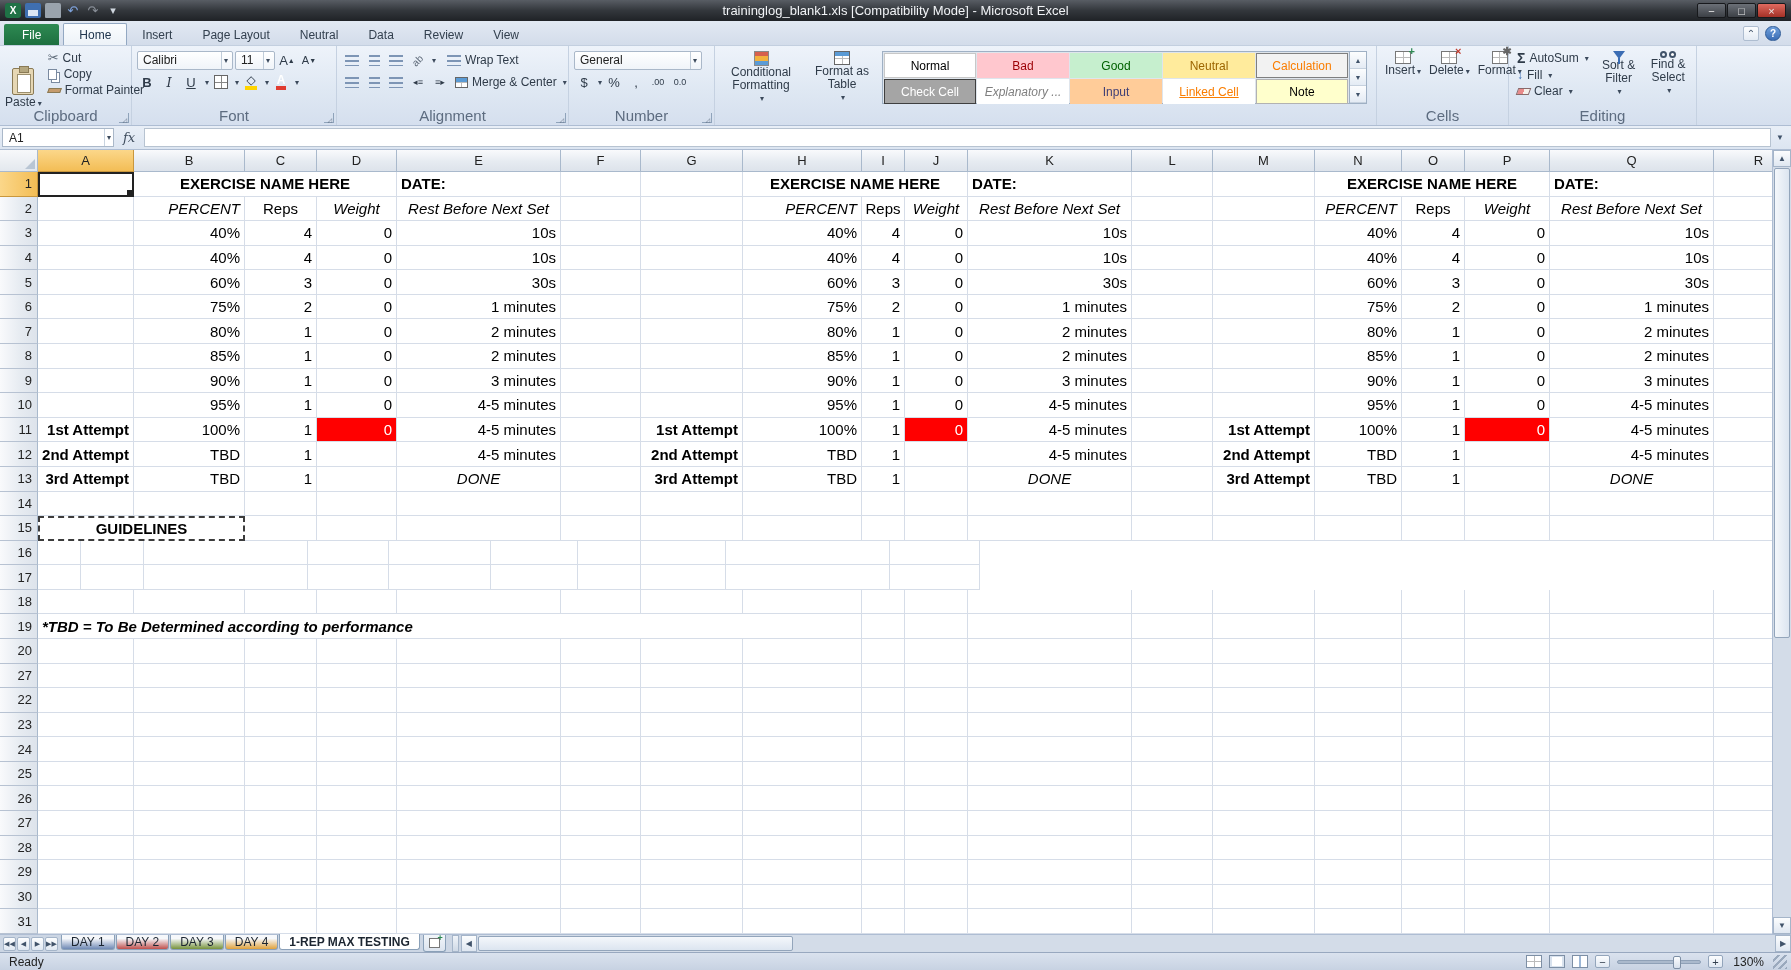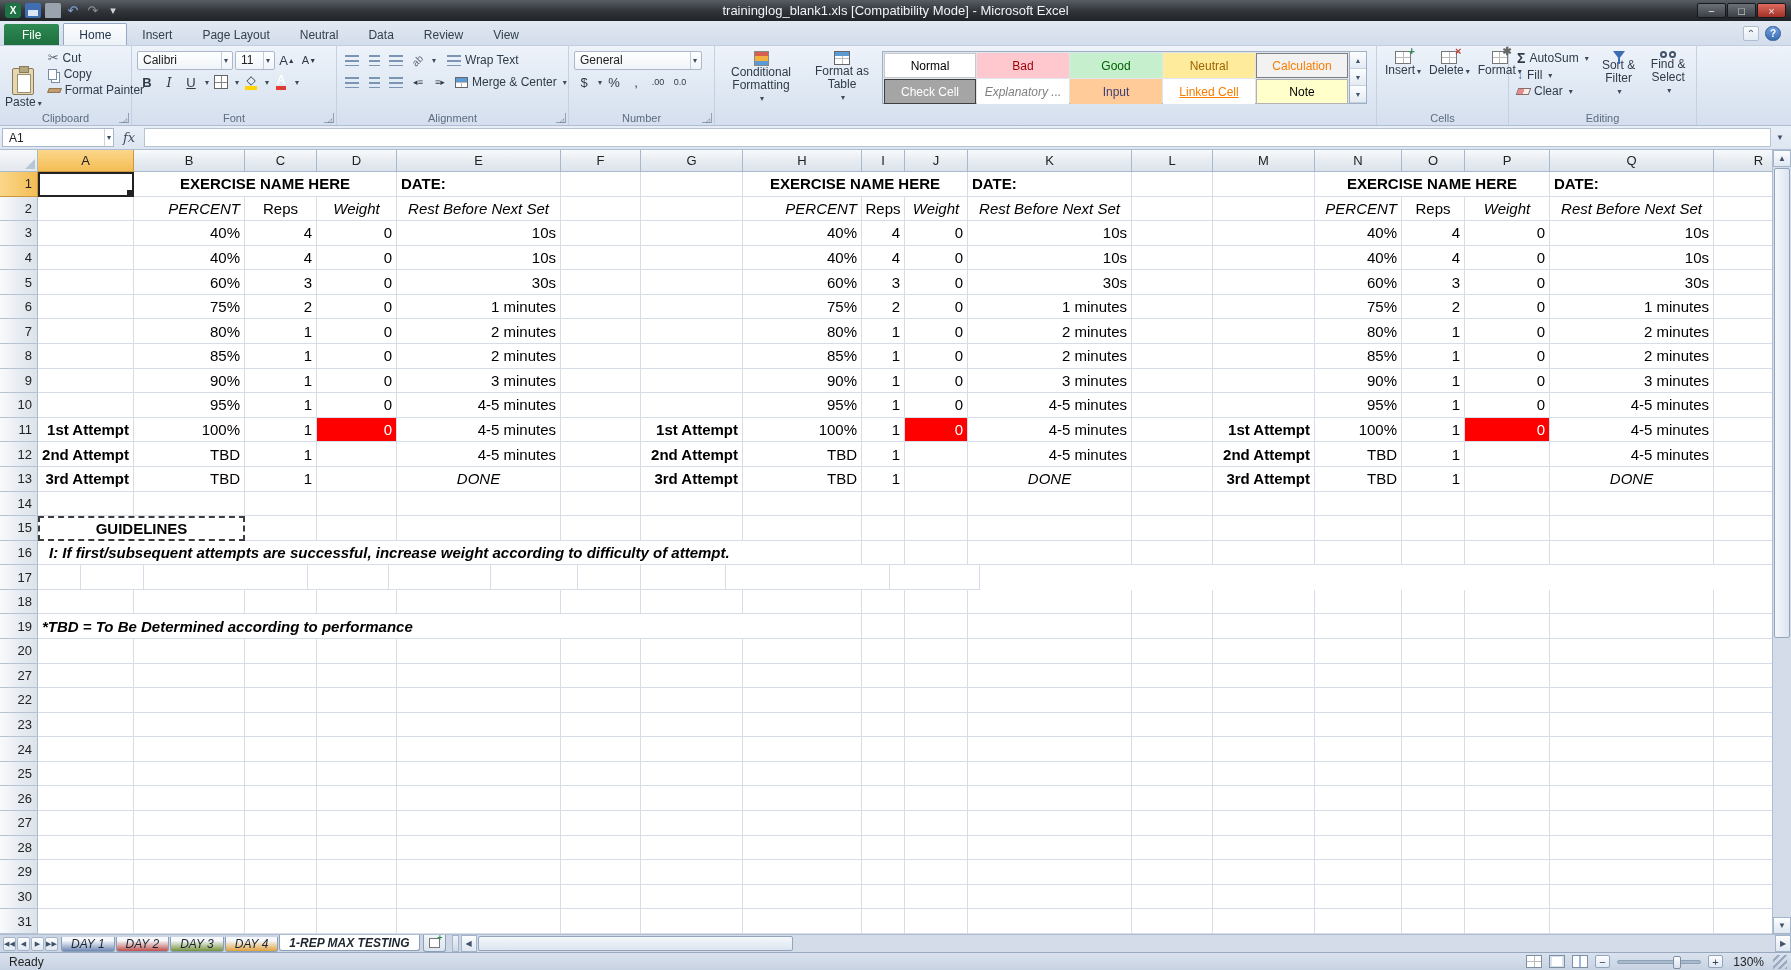--- a/index.html
+++ b/index.html
@@ -33,21 +33,21 @@
   .rtab.active { background:linear-gradient(#fbfdfe,#edf2f8); border:1px solid #93a8c2; border-bottom:none; border-radius:2px 2px 0 0; color:#1f3molecular; color:#21364e; font-weight:normal; }
   #tabrow-right { margin-left:auto; display:flex; align-items:center; gap:6px; margin-right:10px; padding-bottom:4px; }
   .mini-ic { width:16px; height:15px; display:flex; align-items:center; justify-content:center; font-size:10px;
     color:#41536a; border:1px solid #aebdd0; border-radius:2px; background:linear-gradient(#fcfdfe,#e4ebf4); }
   .help-ic { background:linear-gradient(#6fa0dc,#3b6db4); color:#fff; font-weight:bold; border-color:#2d5档; border-color:#2d5a96; border-radius:8px; }
 
   
   #ribbon { position:absolute; top:46px; left:0; width:1791px; height:80px;
     background:linear-gradient(#eef3fa,#dfe8f3 55%,#d5dfee); border-bottom:1px solid #aebdd3; display:flex; }
   .group { position:relative; border-right:1px solid #c5d1e1; padding:3px 5px 15px 5px; flex:none; }
-  .group-label { position:absolute; left:0; right:0; bottom:1px; text-align:center; font-size:11px; color:#5d6c80; }
+  .group-label { position:absolute; left:0; right:0; bottom:1px; text-align:center; font-size:15px; color:#5d6c80; }
   .launcher { position:absolute; right:2px; bottom:2px; width:10px; height:10px; border:1px solid #8fa3ba; border-top:none; border-left:none; }
   .launcher::after { content:'◿'; position:absolute; right:1px; bottom:-1px; font-size:6px; color:#5d6c80; }
   .dd { font-size:8px; color:#3c4a5c; margin-left:2px; }
   .rrow { display:flex; align-items:center; gap:2px; height:22px; }
   .rsmall { display:flex; align-items:center; gap:4px; font-size:12px; color:#2f3b49; padding:1px 3px; border-radius:2px; white-space:nowrap; }
   .fbtn { min-width:20px; height:19px; display:flex; align-items:center; justify-content:center; font-size:13px; color:#2f3b49; border-radius:2px; }
   .combo { height:19px; border:1px solid #aab8c9; background:linear-gradient(#ffffff,#f0f4f9); display:flex; align-items:center;
     font-size:12px; color:#222; padding:0 2px 0 5px; border-radius:2px; }
   .combo .dd { margin-left:auto; border-left:1px solid #c0ccd9; padding:0 2px; height:100%; display:flex; align-items:center; }
   .bigbtn { display:flex; flex-direction:column; align-items:center; justify-content:flex-start; text-align:center;
@@ -139,21 +139,21 @@
   .sbtn { height:17px; display:flex; align-items:center; justify-content:center; font-size:8px; color:#41536a;
     background:linear-gradient(#fcfdfe,#dfe7f1); border:1px solid #a5b5c9; }
   #vtrack { flex:1; position:relative; }
   #vthumb { position:absolute; top:1px; left:1px; right:1px; height:470px; background:linear-gradient(90deg,#f4f7fb,#dce5f0); border:1px solid #93a5bb; border-radius:2px; }
 
   
   #tabbar { position:absolute; top:934px; left:0; width:1791px; height:18px; background:#ccd6e4; border-top:1px solid #aebdd3; display:flex; align-items:stretch; }
   #tab-nav { display:flex; align-items:center; gap:1px; padding:0 3px; }
   .navbtn { width:13px; height:14px; display:flex; align-items:center; justify-content:center; font-size:7px; color:#41536a;
     background:linear-gradient(#fcfdfe,#e0e8f2); border:1px solid #a5b5c9; border-radius:2px; }
-  #sheet-tabs { display:flex; align-items:flex-end;font-style:italic; }
+  #sheet-tabs { display:flex; align-items:flex-start; }
   .sheet-tab { display:flex; align-items:center; padding:0 9px; font-size:12px; color:#1c2530;
     border:1px solid #8aa0b8; border-top:none; border-radius:0 0 3px 3px; margin-right:1px; white-space:nowrap; }
   .sheet-tab.active { background:#fff; font-weight:bold; position:relative; top:-1px; padding-top:1px; }
   .ins-tab { display:flex; align-items:center; padding:0 5px; border:1px solid #8aa0b8; border-top:none; border-radius:0 0 3px 3px;
     background:linear-gradient(#f2f6fa,#dbe3ee); margin-left:2px; }
   .ins-ic { width:11px; height:10px; border:1px solid #777; background:#fff; position:relative; }
   .ins-ic::after { content:'+'; position:absolute; right:-4px; top:-6px; color:#2e8a53; font-weight:bold; font-size:9px; }
   #tab-split { width:7px; margin-left:6px; background:linear-gradient(#f0f4f9,#cfd9e6); border:1px solid #a5b5c9; }
   #hscroll { display:flex; flex:1; margin-left:2px; }
   #hscroll .sbtn { width:16px; height:auto; }
@@ -762,21 +762,20 @@
           <div class="cell" style="width: 81px;"></div>
           <div class="cell" style="width: 102px;"></div>
           <div class="cell" style="width: 87px;"></div>
           <div class="cell" style="width: 63px;"></div>
           <div class="cell" style="width: 85px;"></div>
           <div class="cell" style="width: 164px;"></div>
           <div class="cell" style="width: 90px;"></div>
         </div>
         <div class="grid-row">
           <div class="row-header">16</div>
-          <div class="cell bi gl" style="width: 824px;">I: If first/subsequent attempts are successful, increase weight according to difficulty of attempt.</div>
           <div class="cell" style="width: 43px;"></div>
           <div class="cell" style="width: 63px;"></div>
           <div class="cell" style="width: 164px;"></div>
           <div class="cell" style="width: 81px;"></div>
           <div class="cell" style="width: 102px;"></div>
           <div class="cell" style="width: 87px;"></div>
           <div class="cell" style="width: 63px;"></div>
           <div class="cell" style="width: 85px;"></div>
           <div class="cell" style="width: 164px;"></div>
           <div class="cell" style="width: 90px;"></div>

